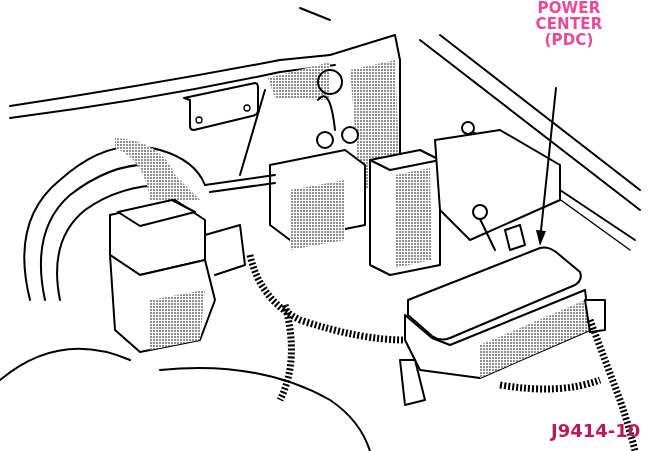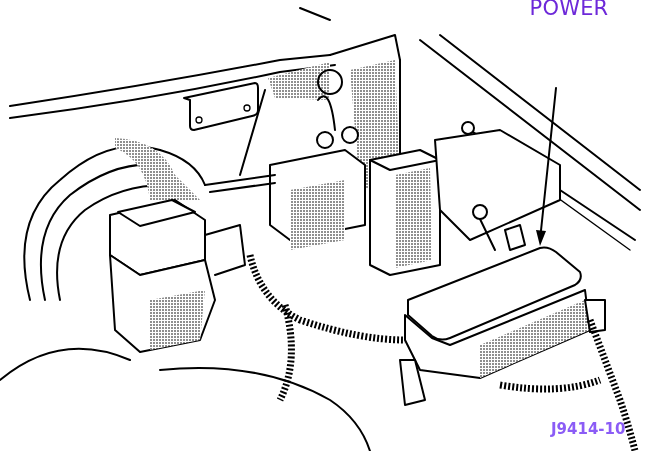--- a/index.html
+++ b/index.html
@@ -2,28 +2,28 @@
 <html><head>
 <meta charset="utf-8">
 <style>
   html, body { margin: 0; padding: 0; background: #ffffff; }
   body { width: 650px; height: 451px; position: relative; overflow: hidden; }
   #figure { position: absolute; left: 0; top: 0; width: 650px; height: 451px; }
   .callout {
     position: absolute; right: 6px; top: 0; width: 150px;
     text-align: center;
     font-family: "DejaVu Sans", sans-serif;
-    font-weight: normal; font-size: 21px; line-height: 16px;
-    color: #6d28d9; letter-spacing: 0.2px;
+    font-weight: bold; font-size: 15px; line-height: 16px;
+    color: #ec4899; letter-spacing: 0.2px;
   }
   .callout span { display: block; }
   .fig-id {
     position: absolute; left: 551px; top: 420px;
     font-family: "DejaVu Sans", sans-serif;
-    font-weight: bold; font-size: 15px; color: #8b5cf6;
+    font-weight: bold; font-size: 18px; color: #be185d;
   }
   svg .ln { fill: none; stroke: #000; stroke-width: 2; stroke-linecap: round; stroke-linejoin: round; }
   svg .thin { fill: none; stroke: #000; stroke-width: 1.3; stroke-linecap: round; }
   svg .box { fill: #fff; stroke: #000; stroke-width: 2; stroke-linejoin: round; }
   svg .shade { fill: url(#dots); stroke: none; }
   svg .hose { fill: none; stroke: #000; stroke-width: 7; stroke-dasharray: 2 2; }
 </style>
 </head>
 <body>
 
@@ -114,15 +114,17 @@
 
     <g>
       <path class="ln" d="M556 88 L540 240"></path>
       <path d="M536 230 L540 246 L546 231 Z" fill="#000"></path>
     </g>
   </svg>
 </div>
 
 <div class="callout">
   <span>POWER</span>
+  <span>CENTER</span>
+  <span>(PDC)</span>
 </div>
 
 <div class="fig-id">J9414-10</div>
 
 </body></html>

